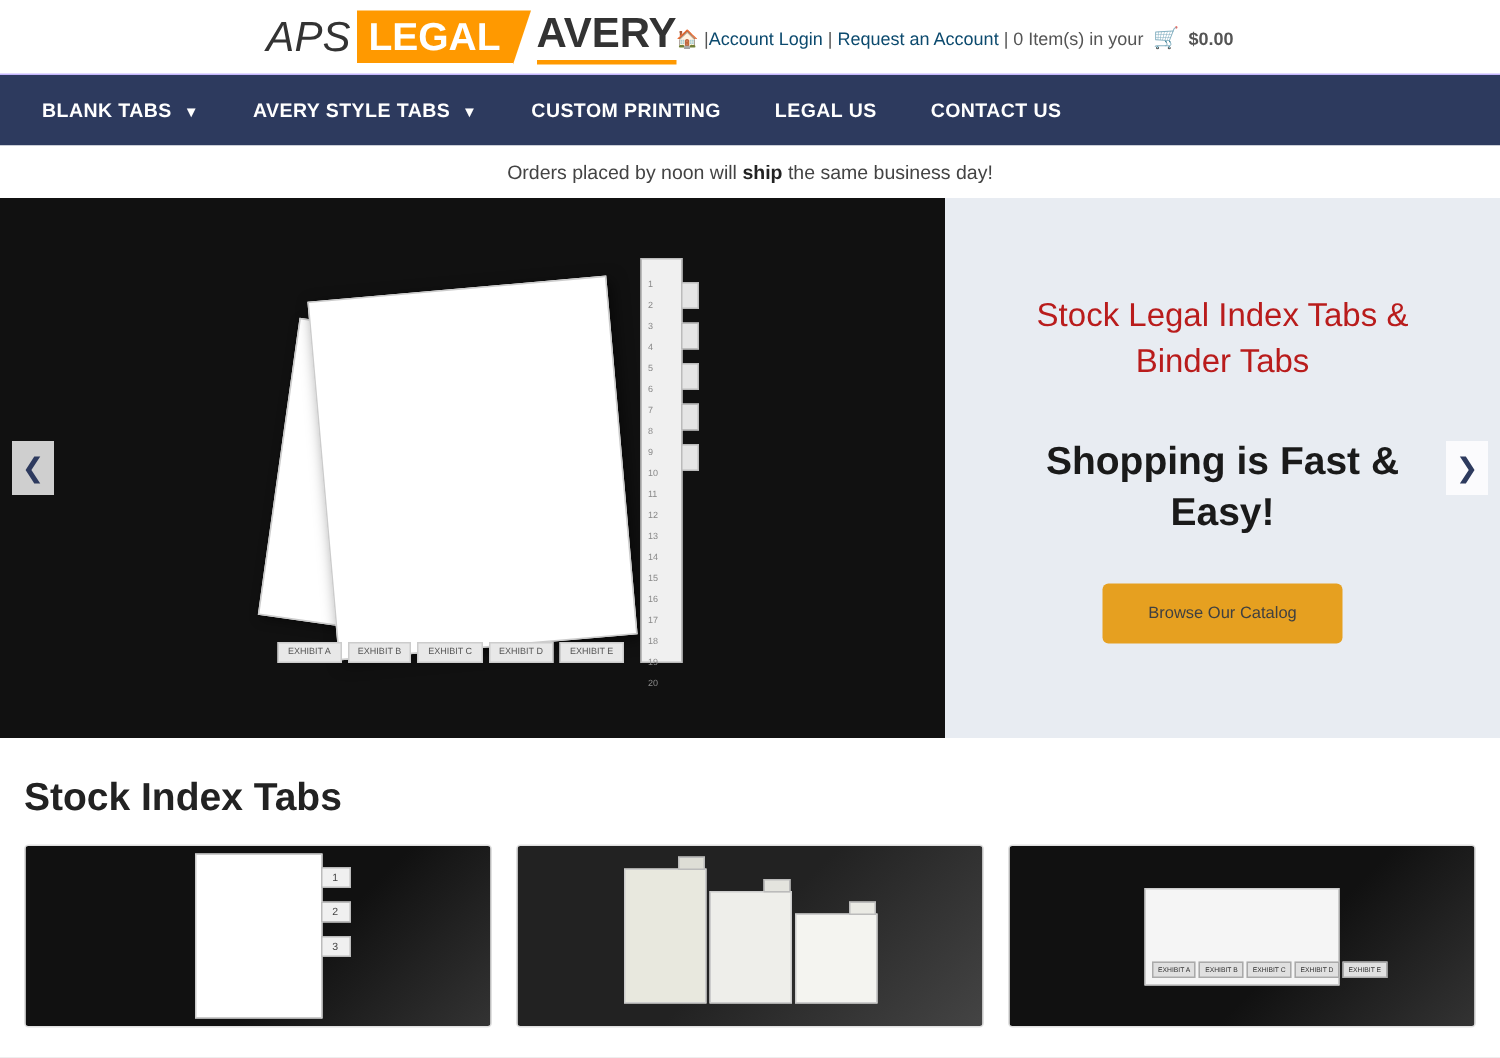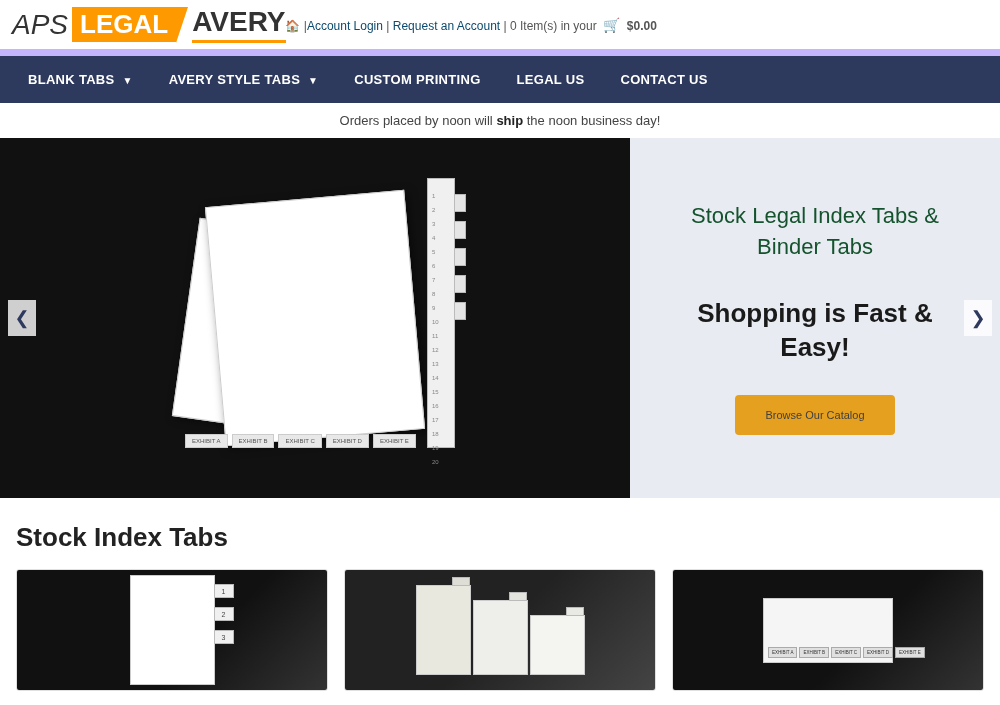--- a/index.html
+++ b/index.html
@@ -1,24 +1,24 @@
 <!DOCTYPE html>
 <html><head>
   <meta charset="utf-8">
   <style>
     * { margin: 0; padding: 0; box-sizing: border-box; }
     body { font-family: Arial, sans-serif; background: #fff; width: 1000px; overflow-x: hidden; }
 
     
     .top-bar {
       display: flex;
-      justify-content: flex-start;
+      justify-content: center;
       align-items: center;
       padding: 6px 12px;
-      border-bottom: 7px solid #c4b5fd;
+      border-bottom: 1px solid #c4b5fd;
     }
     .logo-area { display: flex; align-items: center; }
     .logo-aps {
       font-size: 28px;
       font-style: italic;
       color: #333;
       margin-right: 4px;
     }
     .logo-legal {
       background: #f90;
@@ -175,21 +175,21 @@
       background: #e8ecf2;
       display: flex;
       flex-direction: column;
       align-items: center;
       justify-content: center;
       padding: 30px 40px;
       text-align: center;
     }
     .hero-title {
       font-size: 22px;
-      color: #14532d;
+      color: #b91c1c;
       margin-bottom: 34px;
       line-height: 1.4;
     }
     .hero-subtitle {
       font-size: 26px;
       font-weight: bold;
       color: #1a1a1a;
       margin-bottom: 30px;
       line-height: 1.3;
     }
@@ -295,21 +295,21 @@
       <a href="#">
         <span>CONTACT US</span>
       </a>
     </li>
   </ul>
 </nav>
 
 <div class="announcement">
   <span>Orders placed by noon will</span>
   <span class="ship">ship</span>
-  <span>the noon business day!</span>
+  <span>the same business day!</span>
 </div>
 
 <div class="hero-slider">
   <button class="prev-btn">❮</button>
 
   <div class="hero-left">
 
     <div class="tabs-img">
 
       <div class="tab-paper big-white-paper"></div>

